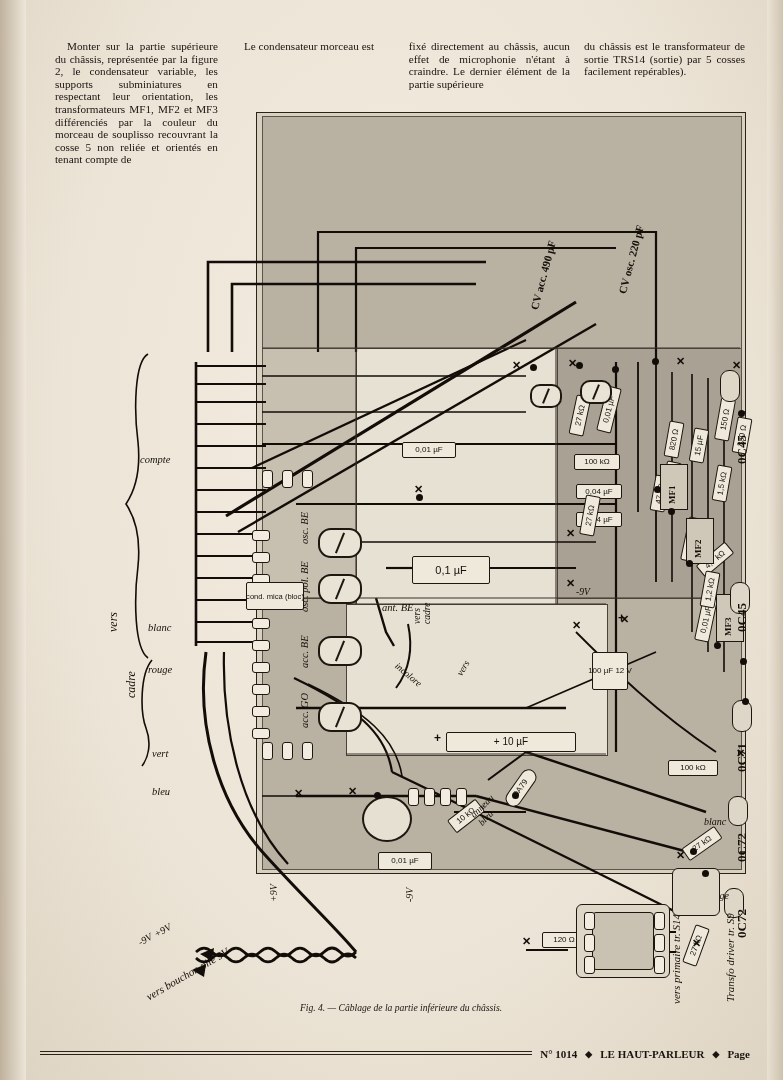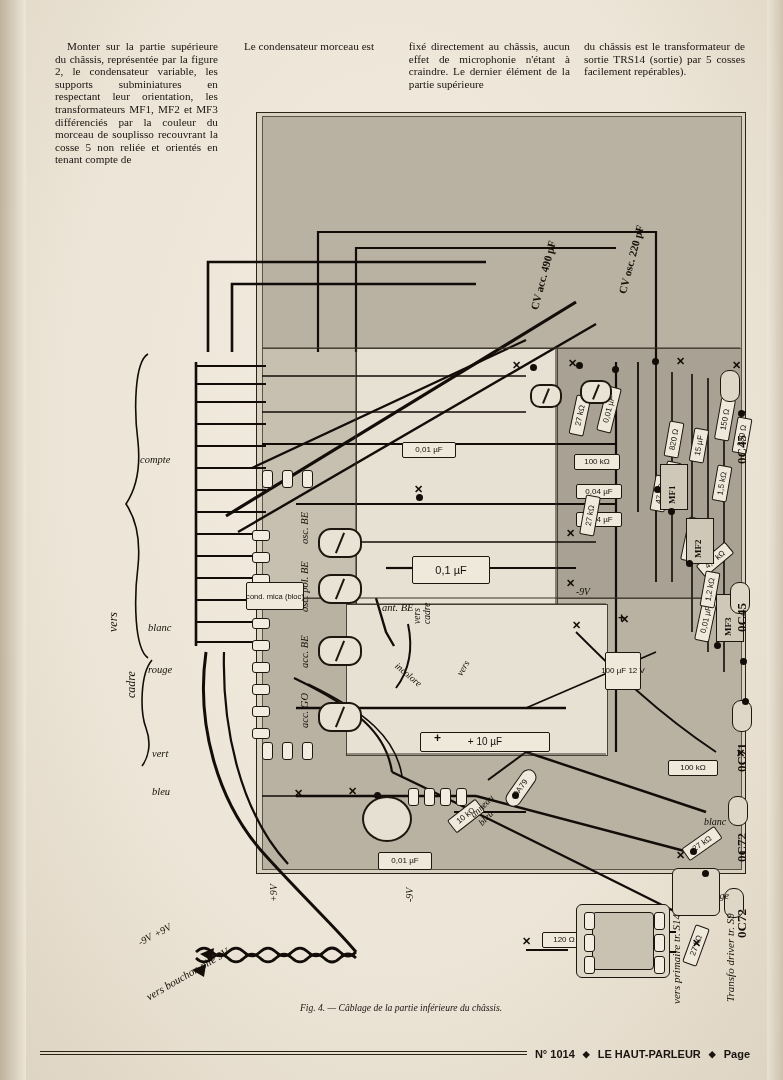--- a/index.html
+++ b/index.html
@@ -129,21 +129,21 @@
   }
   .footer{
     position:absolute;left:40px;top:1048px;width:710px;
     display:flex;align-items:center;gap:8px;
   }
   .footer .rule{
     flex:1;height:6px;
     background:repeating-linear-gradient(to bottom,#2b2218 0 1.5px,transparent 1.5px 3px);
   }
   .footer .ftext{
-    font-size:11px;font-weight:bold;white-space:nowrap;font-family:Liberation Sans, sans-serif;
+    font-size:11px;font-weight:bold;white-space:nowrap;font-family:Liberation Serif, serif;
   }
   .footer .diamond{font-size:9px;}
 
   
   .ghost{
     position:absolute;color:rgba(90,75,55,.22);
     font-family:"Liberation Sans", sans-serif;font-weight:bold;
     letter-spacing:1px;pointer-events:none;
   }
 </style>
@@ -319,35 +319,35 @@
   <div class="pad v" style="left:206px;top:630px;"></div>
   <div class="pad v" style="left:226px;top:630px;"></div>
   <div class="pad v" style="left:246px;top:630px;"></div>
 
   <div class="comp" style="left:190px;top:470px;width:56px;height:26px;line-height:9px;flex-direction:column;font-size:7.6px;">
     <span>cond. mica (bloc)</span>
   </div>
 
   <div class="comp" style="left:346px;top:330px;width:52px;height:14px;">0,01 µF</div>
   <div class="comp big" style="left:356px;top:444px;width:76px;height:26px;">0,1 µF</div>
-  <div class="comp" style="left:364px;top:620px;width:128px;height:18px;font-size:10px;">+ 10 µF</div>
+  <div class="comp" style="left:390px;top:620px;width:128px;height:18px;font-size:10px;">+ 10 µF</div>
   <div class="comp" style="left:322px;top:740px;width:52px;height:16px;">0,01 µF</div>
   <div class="comp" style="left:392px;top:696px;width:34px;height:14px;transform:rotate(-38deg);">10 kΩ</div>
   <div class="comp round" style="left:444px;top:668px;width:40px;height:14px;transform:rotate(-55deg);">0A79</div>
 
   <div class="comp" style="left:530px;top:290px;width:44px;height:13px;transform:rotate(-76deg);">0,01 µF</div>
   <div class="comp" style="left:520px;top:372px;width:44px;height:13px;">0,04 µF</div>
   <div class="comp" style="left:520px;top:400px;width:44px;height:13px;">0,04 µF</div>
   <div class="comp" style="left:592px;top:364px;width:42px;height:13px;transform:rotate(-78deg);">0,01 µF</div>
   <div class="comp" style="left:614px;top:420px;width:42px;height:13px;transform:rotate(-78deg);">0,01 µF</div>
   <div class="comp" style="left:628px;top:500px;width:42px;height:13px;transform:rotate(-78deg);">0,01 µF</div>
 
   <div class="comp" style="left:518px;top:342px;width:44px;height:14px;">100 kΩ</div>
   <div class="comp" style="left:612px;top:648px;width:48px;height:14px;">100 kΩ</div>
-  <div class="comp" style="left:536px;top:540px;width:34px;height:36px;flex-direction:column;font-size:8px;line-height:10px;margin-left:13px;">
+  <div class="comp" style="left:536px;top:540px;width:34px;height:36px;flex-direction:column;font-size:8px;line-height:10px;">
     <span>100 µF 12 V</span>
   </div>
   <div class="comp" style="left:486px;top:820px;width:42px;height:14px;">120 Ω</div>
   <div class="comp" style="left:648px;top:300px;width:40px;height:13px;transform:rotate(-80deg);">150 Ω</div>
 
   <div class="comp" style="left:504px;top:296px;width:38px;height:13px;transform:rotate(-78deg);">27 kΩ</div>
   <div class="comp" style="left:514px;top:396px;width:38px;height:13px;transform:rotate(-80deg);">27 kΩ</div>
   <div class="comp" style="left:626px;top:724px;width:38px;height:13px;transform:rotate(-35deg);">27 kΩ</div>
   <div class="comp" style="left:620px;top:826px;width:38px;height:13px;transform:rotate(-70deg);">27 kΩ</div>
   <div class="comp" style="left:586px;top:374px;width:34px;height:13px;transform:rotate(-80deg);">47 kΩ</div>

